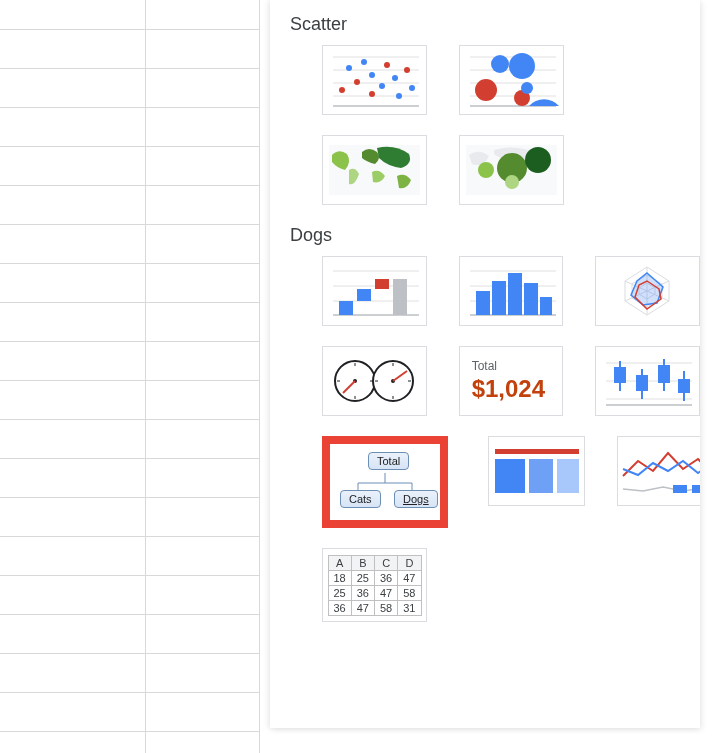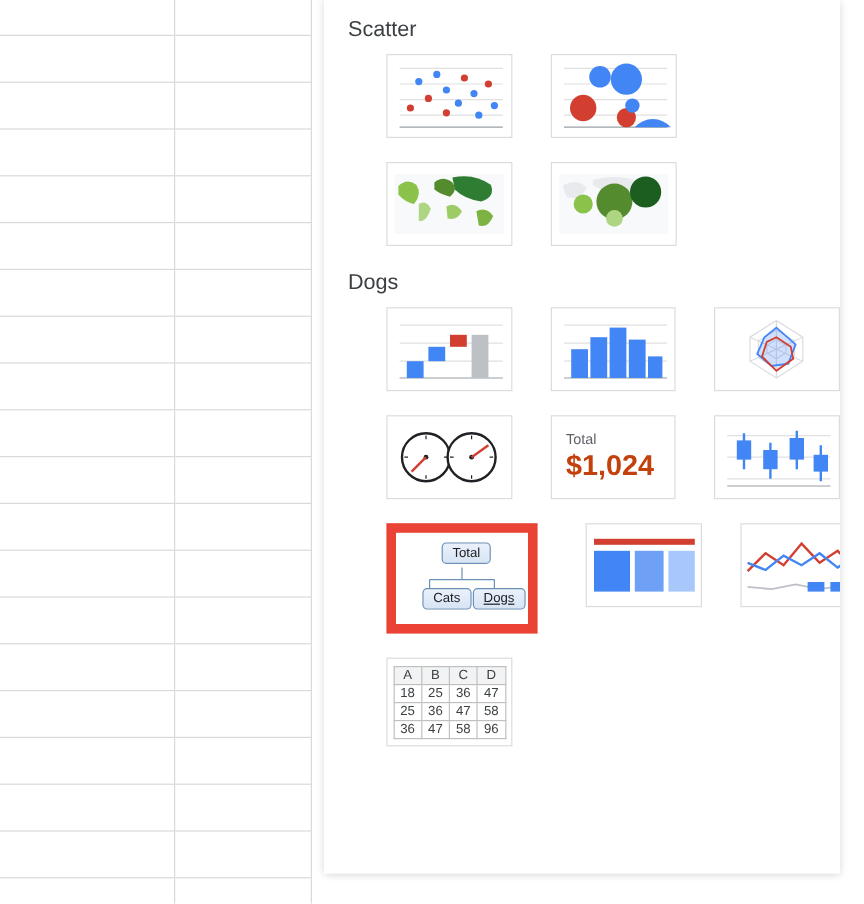--- a/index.html
+++ b/index.html
@@ -278,21 +278,21 @@
 
   <div class="row">
     <div class="thumb sel">
       <svg width="110" height="74" viewBox="0 0 110 74">
         <line x1="55" y1="28" x2="55" y2="38" stroke="#6b8fb5"></line>
         <line x1="28" y1="38" x2="82" y2="38" stroke="#6b8fb5"></line>
         <line x1="28" y1="38" x2="28" y2="46" stroke="#6b8fb5"></line>
         <line x1="82" y1="38" x2="82" y2="46" stroke="#6b8fb5"></line>
       </svg>
       <div style="position:absolute;top:8px;left:38px;" class="org-box">Total</div>
-      <div style="position:absolute;top:46px;left:22px;" class="org-box">Cats</div>
+      <div style="position:absolute;top:46px;left:10px;" class="org-box">Cats</div>
       <div style="position:absolute;top:46px;left:64px;text-decoration:underline;" class="org-box">Dogs</div>
     </div>
     <div class="thumb" style="margin-left:8px;">
       <svg width="95" height="60" viewBox="0 0 95 60">
         <rect x="6" y="8" width="84" height="5" fill="#d23f31"></rect>
         <rect x="6" y="18" width="30" height="34" fill="#4285f4"></rect>
         <rect x="40" y="18" width="24" height="34" fill="#6ea1f6"></rect>
         <rect x="68" y="18" width="22" height="34" fill="#a8c7fa"></rect>
       </svg>
     </div>
@@ -326,21 +326,21 @@
         <tr>
           <td>25</td>
                 <td>36</td>
           <td>47</td>
                 <td>58</td>
         </tr>
         <tr>
           <td>36</td>
                 <td>47</td>
           <td>58</td>
-                <td>96</td>
+                <td>31</td>
         </tr>
       </tbody>
           </table>
     </div>
   </div>
 
 </div>
 </div>
 
 </body></html>

